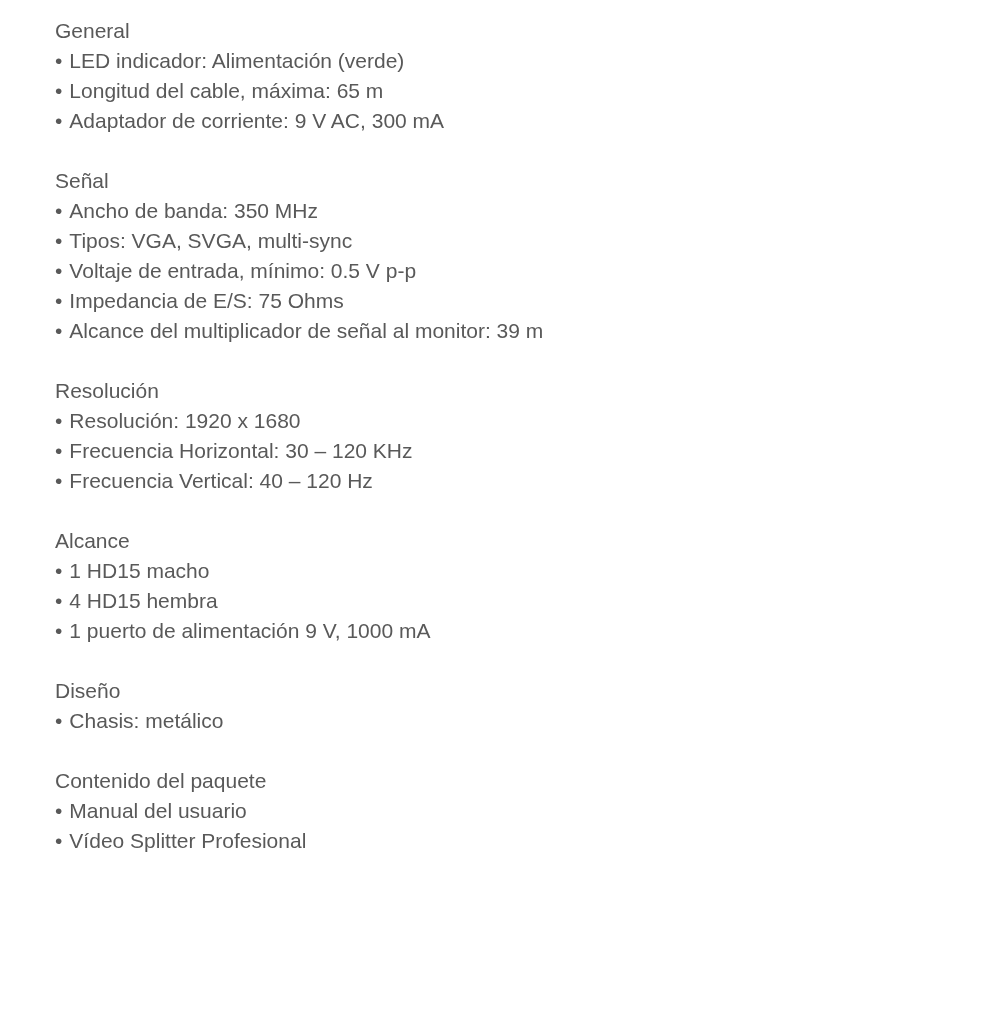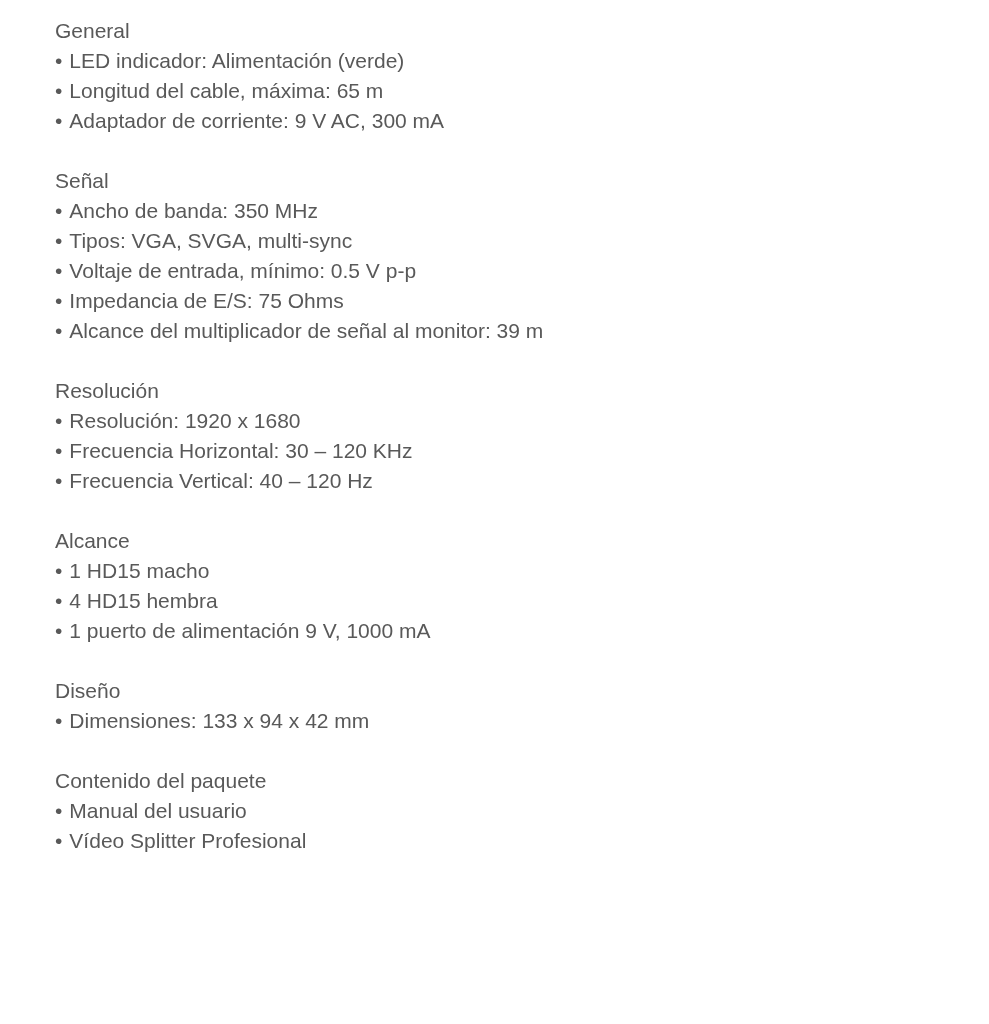--- a/index.html
+++ b/index.html
@@ -86,22 +86,22 @@
   <div class="spec-line"><span class="bullet">•</span><span class="spec-text">1 HD15 macho</span></div>
 
   <div class="spec-line"><span class="bullet">•</span><span class="spec-text">4 HD15 hembra</span></div>
 
   <div class="spec-line"><span class="bullet">•</span><span class="spec-text">1 puerto de alimentación 9 V, 1000 mA</span></div>
 </div>
 
   <div class="section">
     <div class="section-title">Diseño</div>
 
+  <div class="spec-line"><span class="bullet">•</span><span class="spec-text">Chasis: metálico</span></div>
 
-  <div class="spec-line"><span class="bullet">•</span><span class="spec-text">Dimensiones: 133 x 94 x 42 mm</span></div>
 
 </div>
 
   <div class="section">
     <div class="section-title">Contenido del paquete</div>
 
   <div class="spec-line"><span class="bullet">•</span><span class="spec-text">Manual del usuario</span></div>
 
   <div class="spec-line"><span class="bullet">•</span><span class="spec-text">Vídeo Splitter Profesional</span></div>
 </div>

